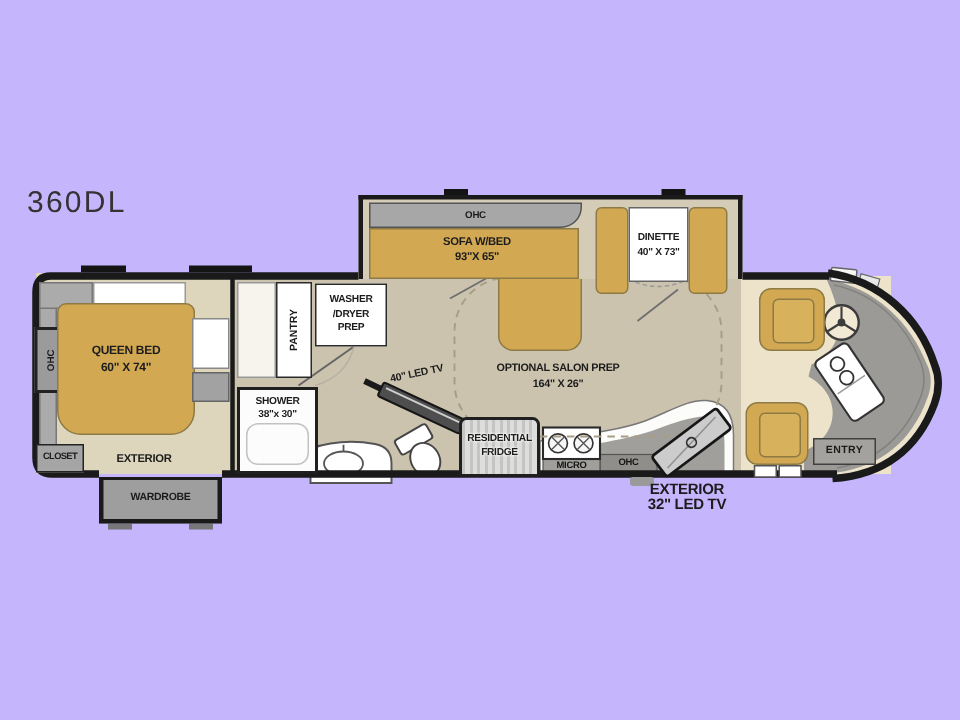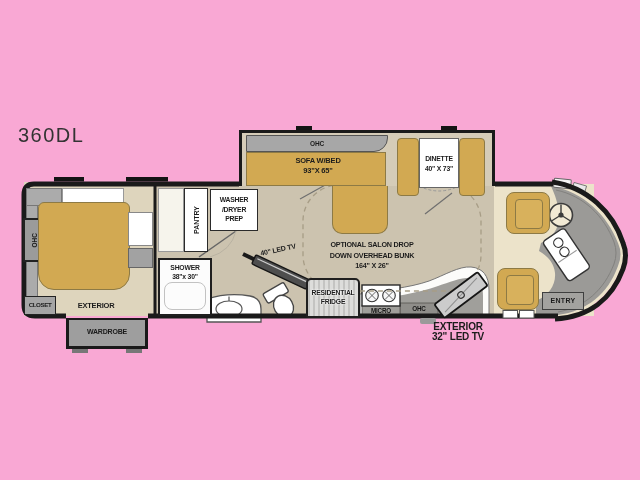--- a/index.html
+++ b/index.html
@@ -1,16 +1,16 @@
 <!DOCTYPE html>
 <html><head>
 <meta charset="utf-8">
 <style>
   html,body{margin:0;padding:0;background:#fff;}
-  #canvas{position:relative;width:640px;height:480px;background:#f9a8d4;overflow:hidden;
+  #canvas{position:relative;width:640px;height:480px;background:#c4b5fd;overflow:hidden;
           font-family:"Liberation Sans",sans-serif;}
   .abs{position:absolute;}
   .box{position:absolute;box-sizing:border-box;}
   .lbl{position:absolute;font-weight:700;color:#1c1c1c;letter-spacing:-0.2px;
        text-align:center;white-space:nowrap;}
   .lbl span{display:block;}
   .vtext{display:flex;align-items:center;justify-content:center;position:absolute;inset:0;}
   .vtext span{writing-mode:vertical-rl;transform:rotate(180deg);font-weight:700;color:#1c1c1c;letter-spacing:0px;}
   .seat-cushion{position:absolute;left:8px;top:6px;width:26px;height:28px;border:1px solid #8d7a45;
        border-radius:4px;background:#d8b15c;}
@@ -124,37 +124,40 @@
 
   <div class="box" style="left:397px;top:138px;width:22px;height:58px;background:#d2a952;border:1px solid #8d7a45;border-radius:4px;"></div>
   <div class="box" style="left:419px;top:138px;width:40px;height:50px;background:#ffffff;border:1px solid #666;"></div>
   <div class="box" style="left:459px;top:138px;width:26px;height:58px;background:#d2a952;border:1px solid #8d7a45;border-radius:4px;"></div>
   <div class="lbl" style="left:409px;top:154px;width:60px;font-size:6.8px;line-height:9.5px;">
     <span>DINETTE</span>
     <span>40" X 73"</span>
   </div>
 
   <div class="lbl" style="left:300px;top:240px;width:144px;font-size:7.2px;line-height:10.5px;">
-    <span>OPTIONAL SALON DROP</span>
-    <span>DOWN OVERHEAD BUNK</span>
+    <span>OPTIONAL SALON PREP</span>
     <span>164" X 26"</span>
   </div>
 
   <div class="box" style="left:26px;top:188px;width:12px;height:124px;background:#ababab;border:1px solid #777;"></div>
   <div class="box" style="left:26px;top:188px;width:36px;height:18px;background:#ababab;border:1px solid #777;"></div>
   <div class="box" style="left:62px;top:188px;width:62px;height:16px;background:#ffffff;border:1px solid #999;"></div>
 
   <div class="box" style="left:23px;top:218px;width:22px;height:44px;background:#9b9b9b;border:2px solid #222;">
     <div class="vtext">
       <span style="font-size:6.5px;">OHC</span>
     </div>
   </div>
 
   <div class="box" style="left:38px;top:202px;width:92px;height:88px;background:#d2a952;border:1.5px solid #8d7a45;
               border-radius:6px 6px 16px 16px;"></div>
+  <div class="lbl" style="left:38px;top:228px;width:92px;font-size:8px;line-height:11px;">
+    <span>QUEEN BED</span>
+    <span>60" X 74"</span>
+  </div>
 
   <div class="box" style="left:128px;top:212px;width:25px;height:34px;background:#ffffff;border:1px solid #888;"></div>
   <div class="box" style="left:128px;top:248px;width:25px;height:20px;background:#a2a2a2;border:1px solid #666;"></div>
 
   <div class="box" style="left:24px;top:296px;width:32px;height:19px;background:#a5a5a5;border:1.5px solid #222;">
     <div class="lbl" style="left:0;right:0;top:4px;font-size:6.2px;letter-spacing:-0.4px;">CLOSET</div>
   </div>
   <div class="lbl" style="left:64px;top:301px;width:64px;font-size:7.5px;">EXTERIOR</div>
 
   <div class="box" style="left:158px;top:188px;width:26px;height:64px;background:#f6f4ec;border:1px solid #999;"></div>

